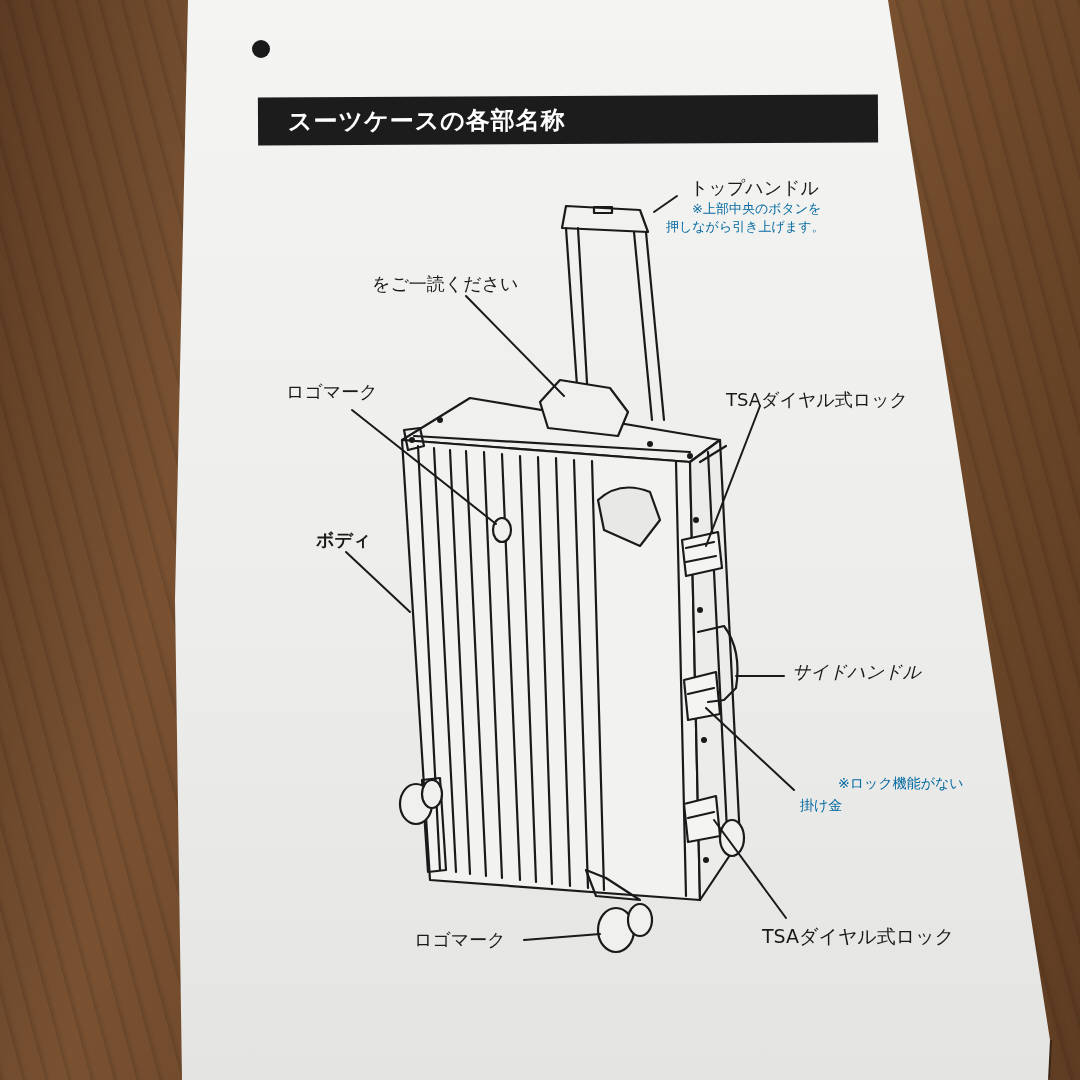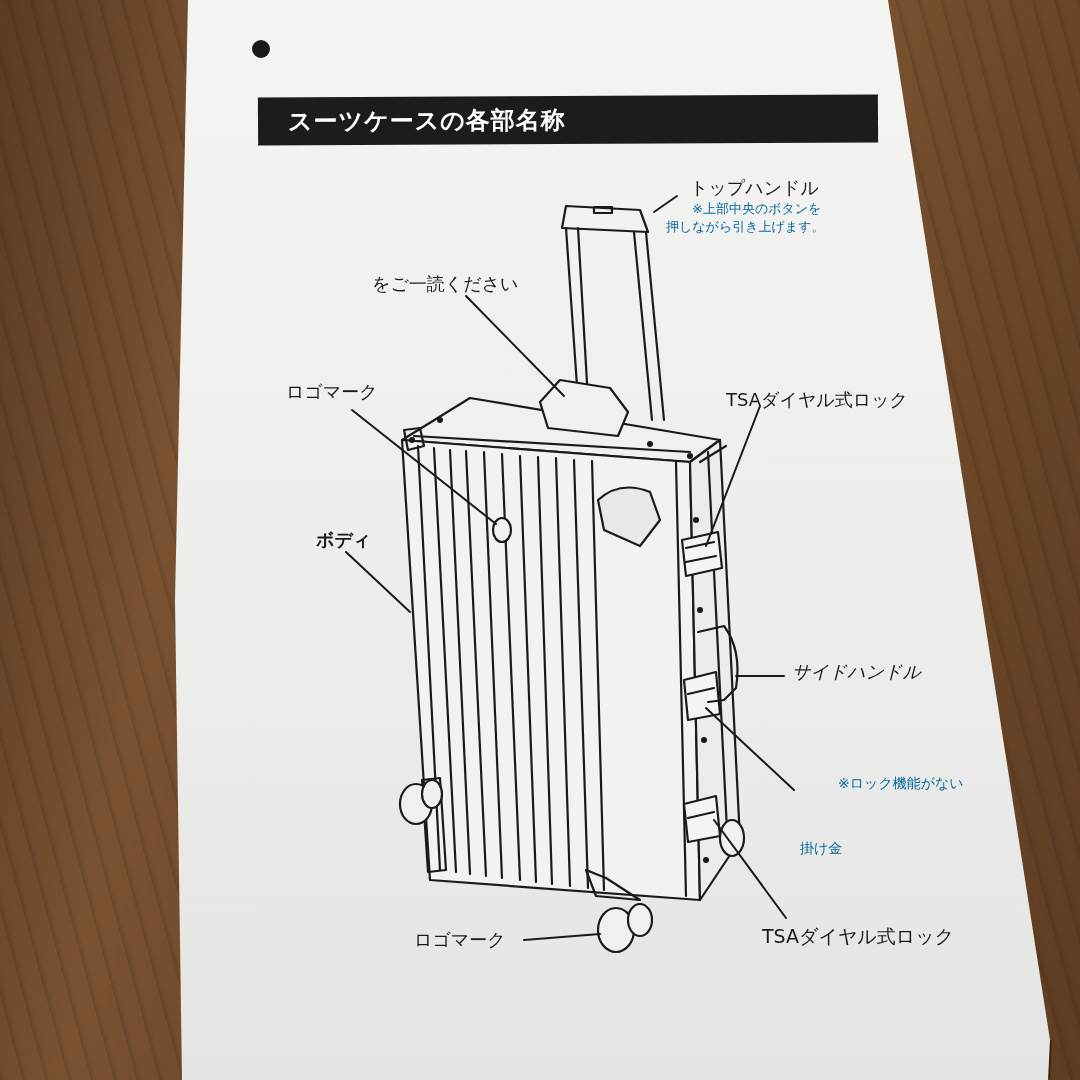--- a/index.html
+++ b/index.html
@@ -136,15 +136,15 @@
 <div class="label" style="left:690px; top:176px;">トップハンドル</div>
 <div class="note" style="left:692px; top:200px;">※上部中央のボタンを</div>
 <div class="note" style="left:666px; top:218px;">押しながら引き上げます。</div>
 
 <div class="label" style="left:372px; top:272px;">をご一読ください</div>
 <div class="label" style="left:286px; top:380px;">ロゴマーク</div>
 <div class="label" style="left:726px; top:388px;">TSAダイヤル式ロック</div>
 <div class="label" style="left:316px; top:528px;font-weight:bold;">ボディ</div>
 <div class="label" style="left:792px; top:660px;font-style:italic;">サイドハンドル</div>
 <div class="note" style="left:838px; top:774px; font-size:14px;">※ロック機能がない</div>
-<div class="note" style="left:800px; top:796px; font-size:14px;margin-top:43px;">掛け金</div>
+<div class="note" style="left:800px; top:796px; font-size:14px;">掛け金</div>
 <div class="label" style="left:414px; top:928px;">ロゴマーク</div>
 <div class="label" style="left:762px; top:924px; font-size:19px;">TSAダイヤル式ロック</div>
 
 </body></html>

